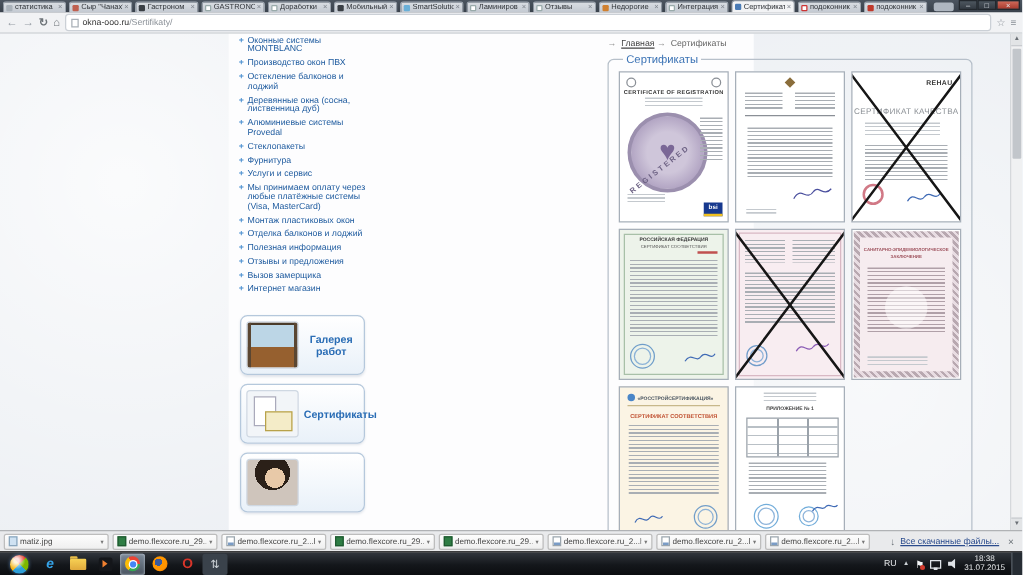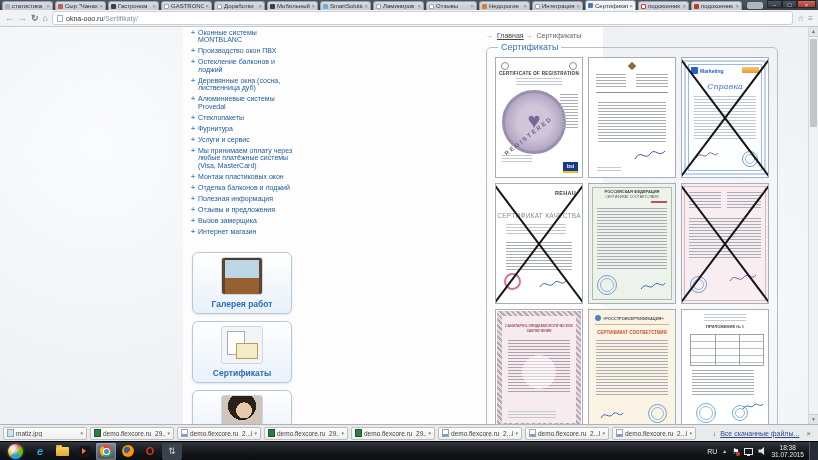--- a/index.html
+++ b/index.html
@@ -46,21 +46,21 @@
   .pagecol{position:absolute;left:183px;top:0;width:420px;height:100%;background:#fdfdfe;}
 
   
   .sidebar{position:absolute;left:0;top:0;width:118px;height:100%;}
   .menu{list-style:none;margin:-4px 0 0;padding:2px 2px 2px 8px;}
   .menu li{font-size:7px;line-height:7.5px;color:#1d5a9e;margin:3.5px 0;position:relative;padding-left:7px;cursor:pointer;}
   .menu li::before{content:"+";position:absolute;left:0;top:0;color:#4a8fd0;font-weight:bold;font-size:7px;}
   .widgets{padding-top:4px;}
   .widget{width:100px;margin:7px auto;border:1px solid #b5c8dc;border-radius:6px;
     background:linear-gradient(#ffffff,#e9f1f9);padding:4px;display:flex;align-items:center;gap:4px;
-    box-shadow:0 1px 2px rgba(60,90,120,.15);box-sizing:border-box;cursor:pointer;flex-direction:column;}
+    box-shadow:0 1px 2px rgba(60,90,120,.15);box-sizing:border-box;cursor:pointer;}
   .wimg{width:42px;height:38px;border-radius:3px;flex:none;border:1px solid #cfd8e2;box-sizing:border-box;}
   .wimg.gallery{background:linear-gradient(#bcd6e6 0 45%,#8a5a33 45% 100%);
     background-image:linear-gradient(90deg,#5a4632 0 3px,transparent 3px calc(100% - 3px),#5a4632 calc(100% - 3px)),
       linear-gradient(#4a3b2a 0 2px,#bcd6e6 2px 55%,#96602f 55%);}
   .wimg.window{background:#eef3f8;position:relative;}
   .wimg.window::before,.wimg.window::after{content:"";position:absolute;top:4px;bottom:4px;width:13px;
     border:2px solid #fff;outline:1px solid #b9c3cd;background:#dce8f2;}
   .wimg.window::before{left:5px;} .wimg.window::after{right:5px;}
   .wimg.certs{background:#f2f5f8;position:relative;}
   .wimg.certs::before{content:"";position:absolute;left:5px;top:4px;width:16px;height:22px;background:#fff;border:1px solid #aab;}
@@ -336,34 +336,20 @@
               <div class="abs lines" style="left:7px;top:16px;width:30px;height:14px"></div>
               <div class="abs lines" style="right:7px;top:16px;width:32px;height:14px"></div>
               <div class="abs" style="left:7px;right:7px;top:34px;height:1px;background:#8a8f96"></div>
               <div class="abs lines" style="left:9px;right:9px;top:44px;height:40px"></div>
               <svg class="sigpath" style="right:8px;bottom:14px" width="34" height="16" viewBox="0 0 34 16">
                 <path d="M2 12 C8 1,12 15,18 6 C22 1,26 11,32 4" stroke="#4a4f9e" stroke-width="1" fill="none"></path>
               </svg>
               <div class="abs lines lt" style="left:8px;bottom:6px;width:24px;height:4px"></div>
             </div>
 
-            <div class="thumb" style="background:#fdfeff">
-              <div class="c3frame"></div>
-              <div class="c3logo"></div>
-              <span class="c3brand">Marketing</span>
-              <div class="c3badge"></div>
-              <div class="c3script">Справка</div>
-              <div class="abs lines lt" style="left:12px;right:12px;top:38px;height:44px"></div>
-              <svg class="sigpath" style="left:12px;bottom:16px" width="26" height="12" viewBox="0 0 26 12">
-                <path d="M2 9 C6 1,10 11,14 5 C17 1,21 9,24 4" stroke="#8a5bb5" stroke-width="1" fill="none"></path>
-              </svg>
-              <div class="stamp" style="right:10px;bottom:10px;width:14px;height:14px"></div>
-              <div class="x1"></div>
-              <div class="x2"></div>
-            </div>
 
             <div class="thumb">
               <div class="c4brand">REHAU</div>
               <div class="c4title">СЕРТИФИКАТ КАЧЕСТВА</div>
               <div class="abs lines lt" style="left:10px;right:16px;top:40px;height:10px"></div>
               <div class="abs lines" style="left:10px;right:10px;top:58px;height:28px"></div>
               <div class="c4seal"></div>
               <svg class="sigpath" style="right:14px;bottom:12px" width="30" height="14" viewBox="0 0 30 14">
                 <path d="M2 10 C7 1,11 13,16 6 C20 1,24 10,28 4" stroke="#3f6ab5" stroke-width="1" fill="none"></path>
               </svg>

